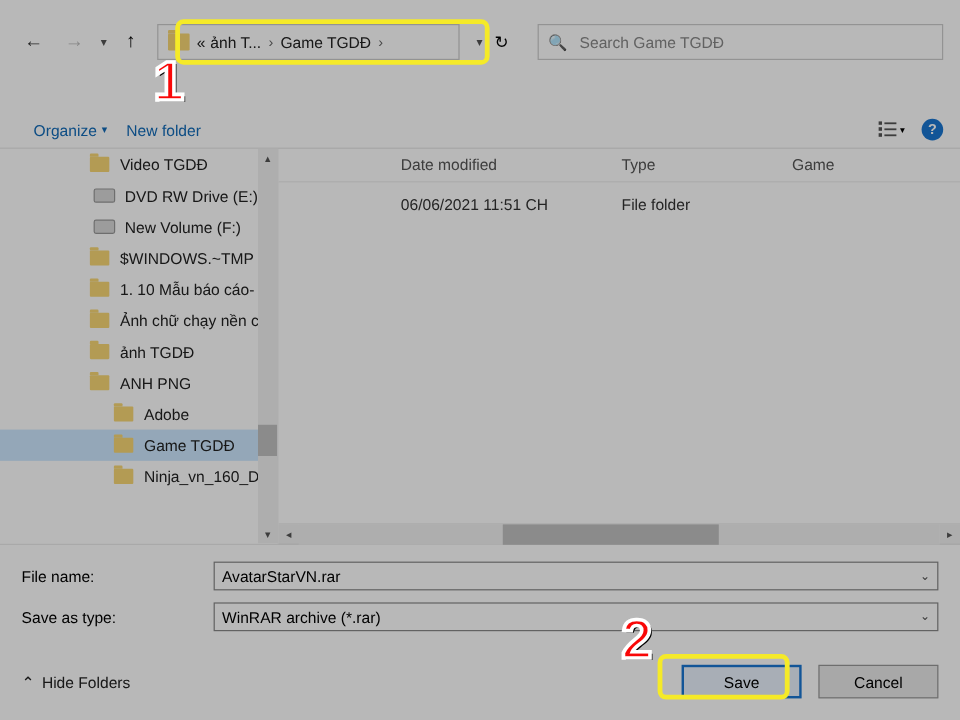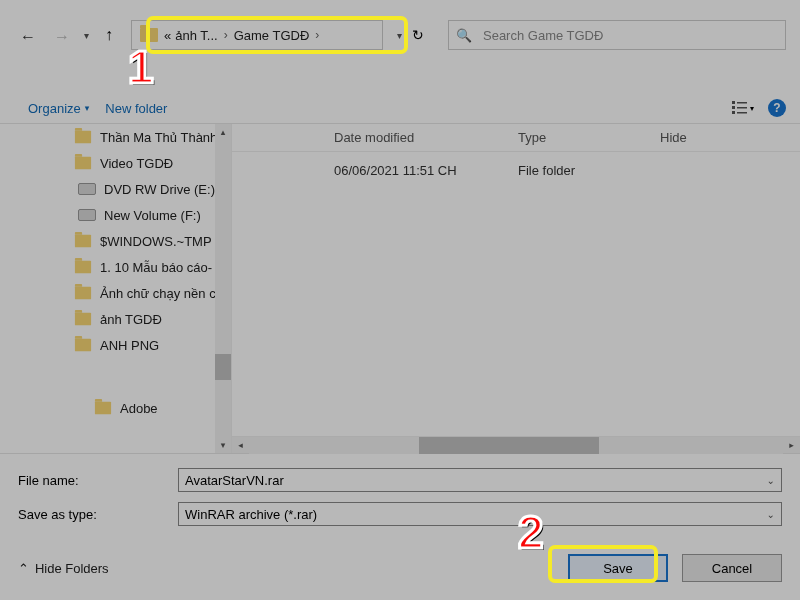--- a/index.html
+++ b/index.html
@@ -29,21 +29,21 @@
   .view-icon { width: 22px; height: 18px; display: flex; align-items: center; justify-content: center; }
   .help-icon { width: 18px; height: 18px; border-radius: 50%; background: #1976d2; color: #fff; font-size: 12px; display: flex; align-items: center; justify-content: center; font-weight: bold; }
   
   .main { flex: 1; display: flex; min-height: 0; }
   .sidebar { width: 232px; background: #fff; position: relative; overflow: hidden; border-right: 1px solid #eee; }
   .tree-item { display: flex; align-items: center; padding: 4px 0 4px 10px; font-size: 13px; color: #222; white-space: nowrap; height: 26px; }
   .tree-item .folder-icon-sm { transform: scale(0.9); margin-right: 8px; }
   .drive-icon { width: 18px; height: 12px; background: #d8d8d8; border: 1px solid #999; border-radius: 2px; margin-right: 8px; }
   .indent-1 { padding-left: 72px; }
   .indent-2 { padding-left: 78px; }
-  .indent-3 { padding-left: 92px; margin-top: 37px; }
+  .indent-3 { padding-left: 92px; }
   .tree-item.active { background: #cde8ff; }
   .sb-scroll { position: absolute; right: 0; top: 0; width: 16px; height: 100%; background: #f1f1f1; }
   .sb-thumb { position: absolute; right: 0; top: 230px; width: 16px; height: 26px; background: #c1c1c1; }
   .sb-arrow-up, .sb-arrow-down { position:absolute; width:16px; height:16px; font-size:9px; display:flex; align-items:center; justify-content:center; color:#555; }
   .sb-arrow-up{top:0;} .sb-arrow-down{bottom:0;}
   
   .content { flex: 1; display: flex; flex-direction: column; }
   .headers { display: flex; padding: 6px 0 6px 6px; font-size: 13px; color: #555; border-bottom: 1px solid #eee; }
   .col-name { width: 96px; }
   .col-date { width: 184px; }
@@ -121,24 +121,20 @@
             <rect x="5" y="11" width="10" height="1.5" fill="#555"></rect>
           </svg>
         <span style="font-size:8px;margin-left:2px">▾</span>
       </div>
       <div class="help-icon">?</div>
     </div>
   </div>
 
   <div class="main">
     <div class="sidebar" id="sb">
-      <div class="tree-item indent-1">
-          <span class="folder-icon-sm"></span>
-          <span>Thần Ma Thủ Thành</span>
-        </div>
         <div class="tree-item indent-1">
           <span class="folder-icon-sm"></span>
           <span>Video TGDĐ</span>
         </div>
         <div class="tree-item indent-2">
           <span class="drive-icon"></span>
           <span>DVD RW Drive (E:)</span>
         </div>
         <div class="tree-item indent-2">
           <span class="drive-icon"></span>
@@ -180,21 +176,21 @@
         <div class="sb-arrow-up">▴</div>
         <div class="sb-thumb"></div>
         <div class="sb-arrow-down">▾</div>
       </div>
     </div>
     <div class="content">
       <div class="headers">
         <div class="col-name"></div>
         <div class="col-date">Date modified</div>
         <div class="col-type">Type</div>
-        <div class="col-size">Hide</div>
+        <div class="col-size">Game</div>
       </div>
       <div class="rows" id="rows">
           <div class="row">
             <div class="col-name"></div>
             <div class="col-date">06/06/2021 11:51 CH</div>
             <div class="col-type">File folder</div>
             <div class="col-size"></div>
           </div>
         </div>
       <div class="hscroll">

